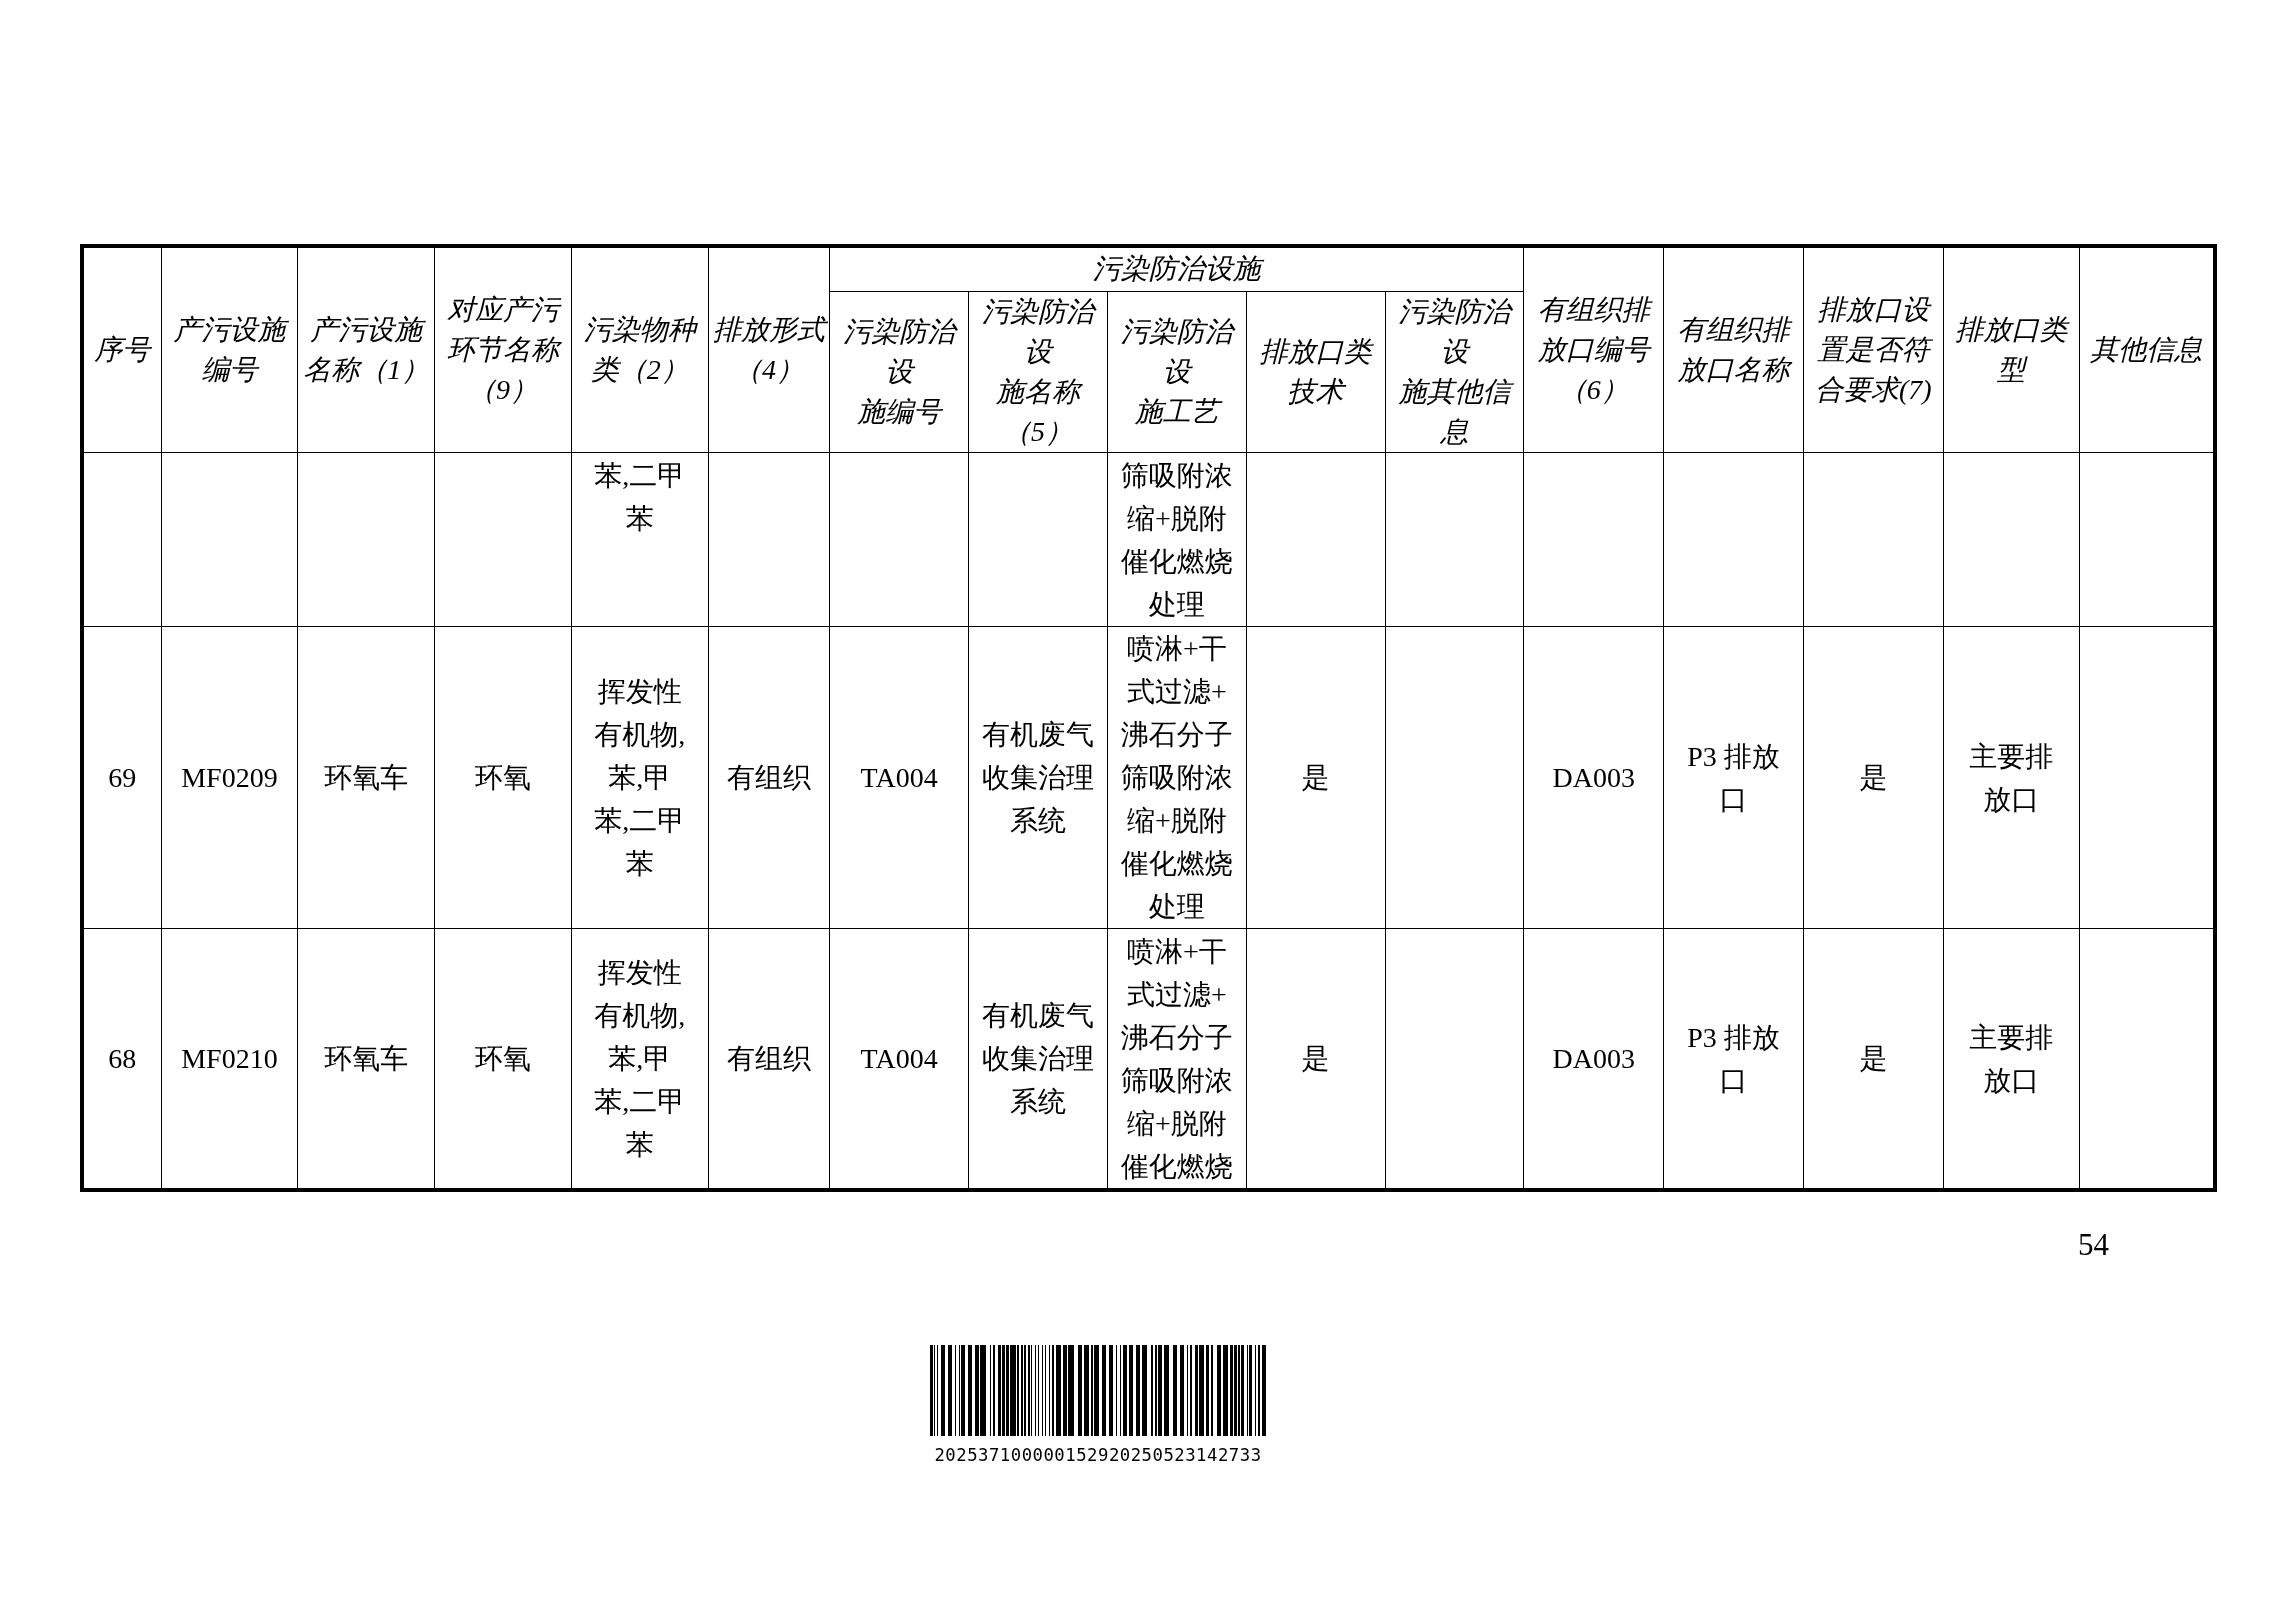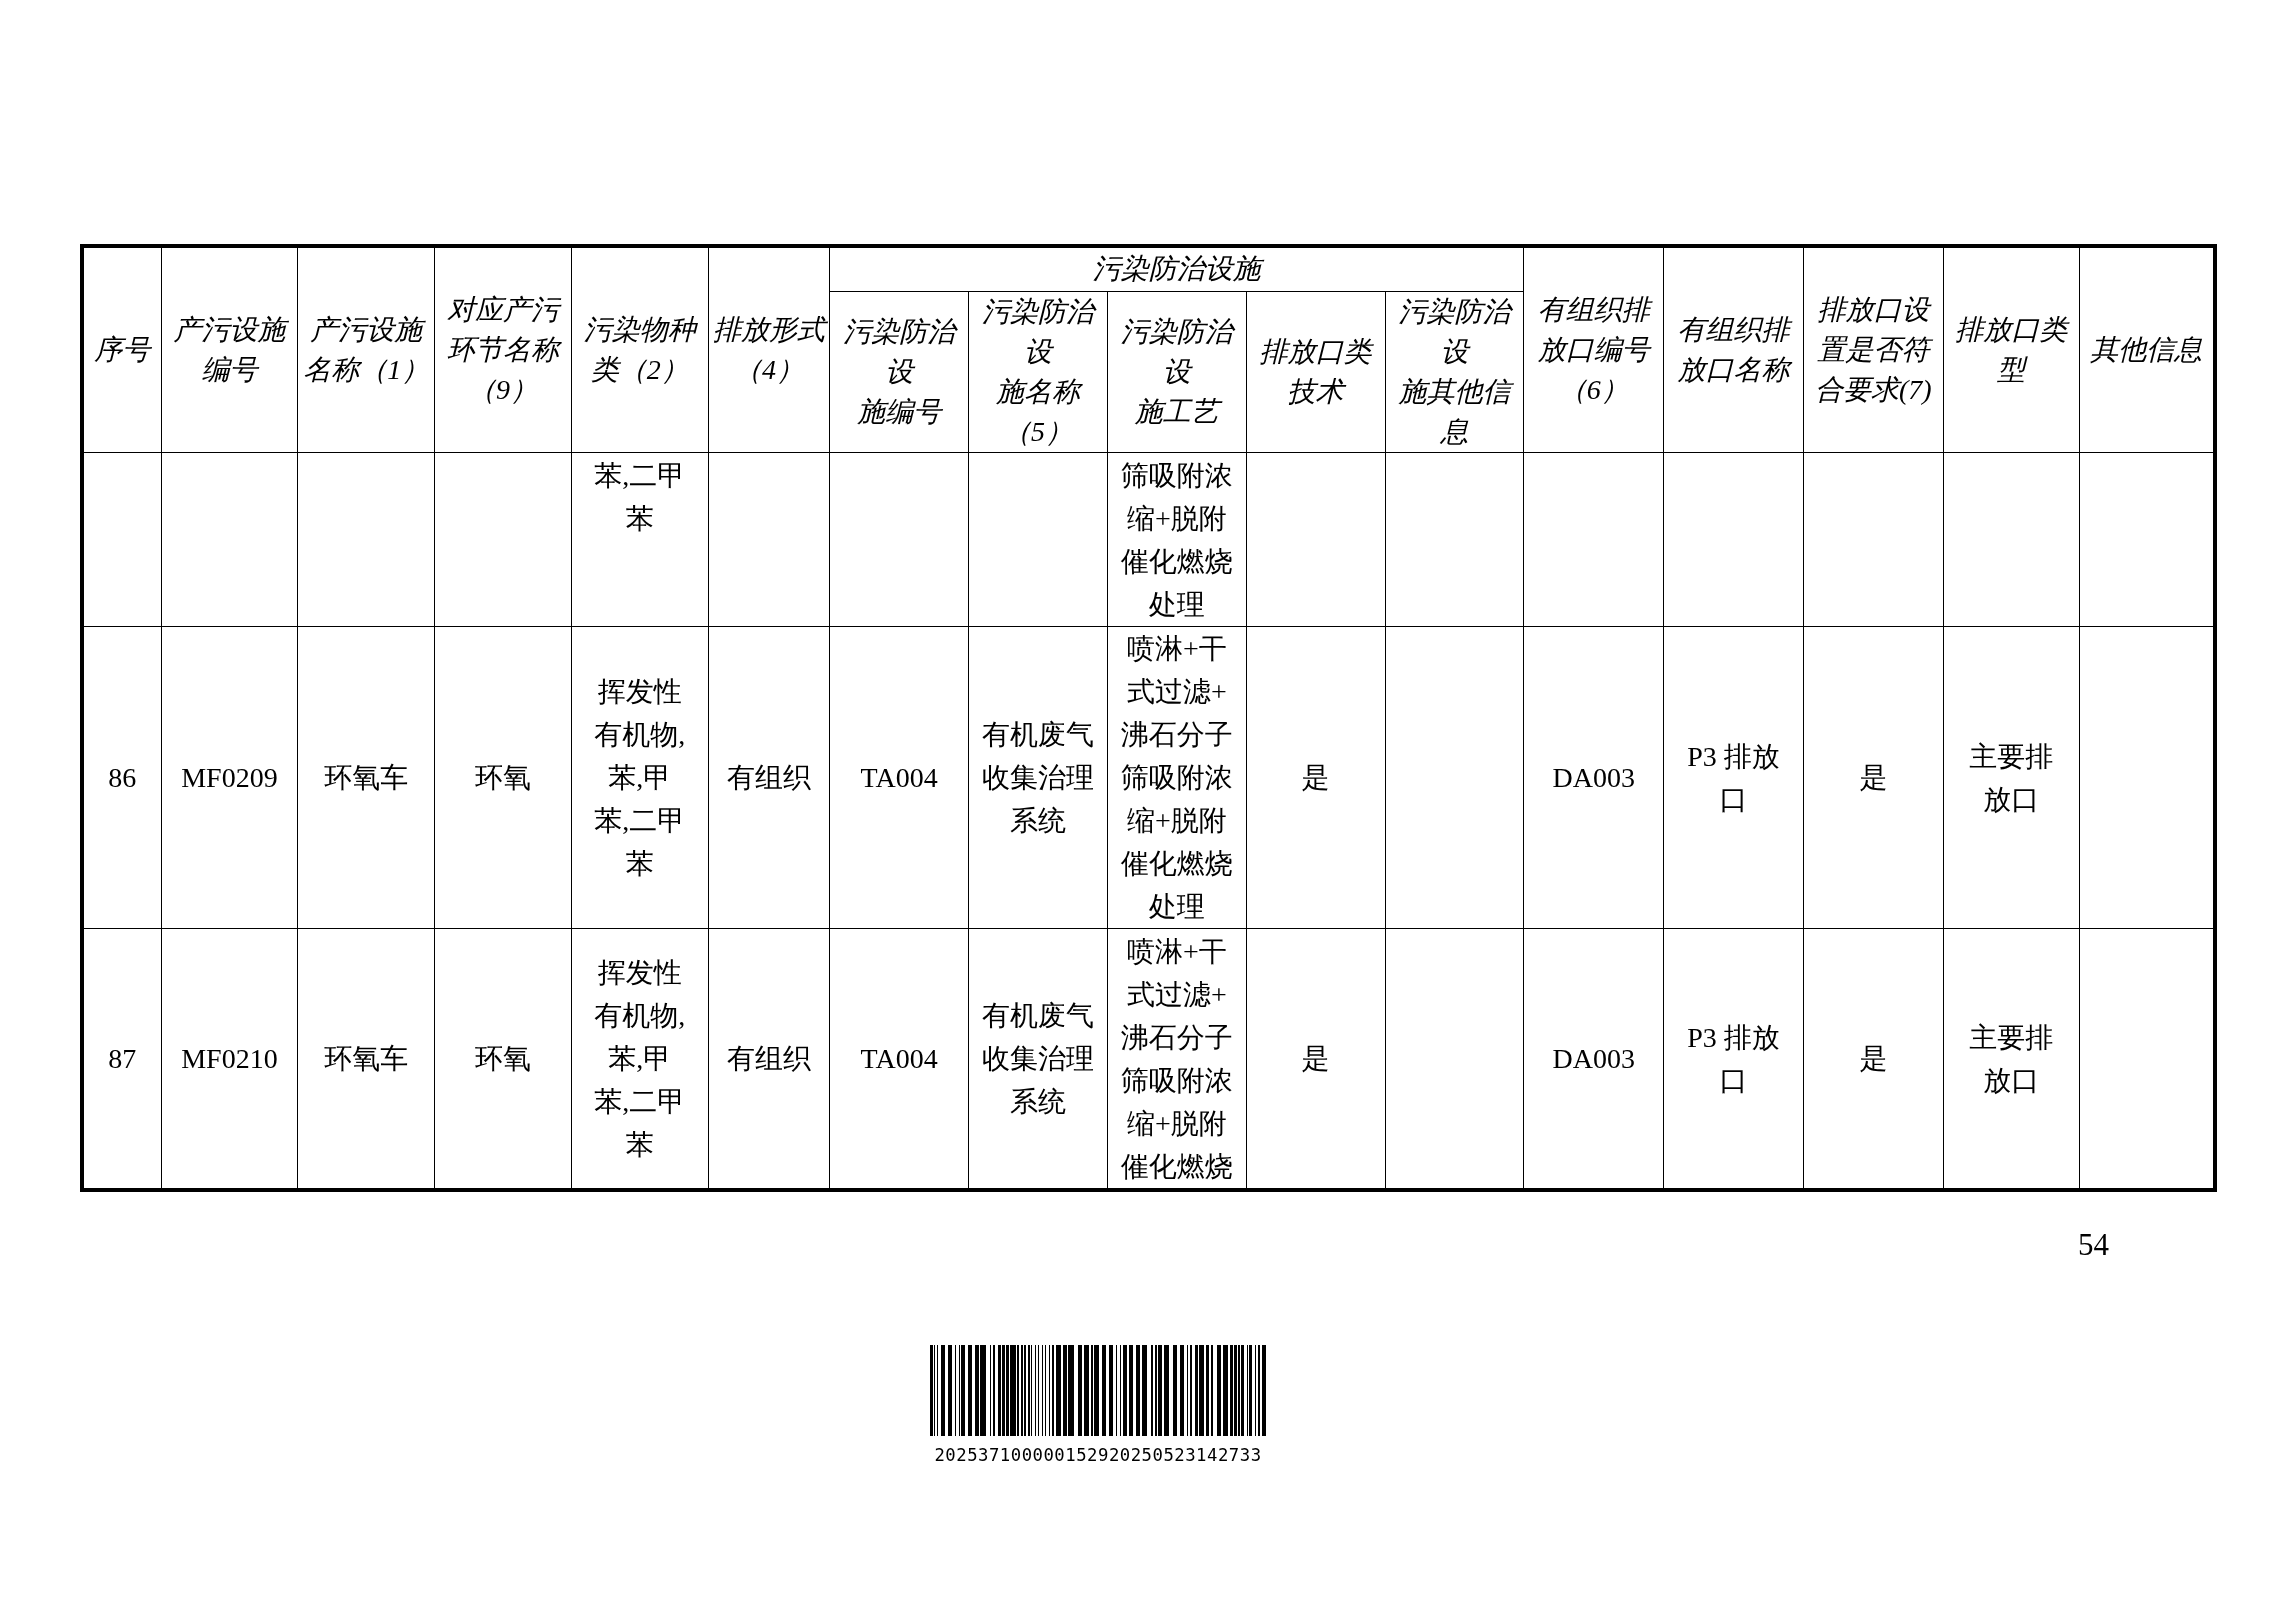--- a/index.html
+++ b/index.html
@@ -166,21 +166,21 @@
 处理</td>
         <td></td>
         <td></td>
         <td></td>
         <td></td>
         <td></td>
         <td></td>
         <td></td>
       </tr>
       <tr class="r-86">
-        <td>86</td>
+        <td>69</td>
         <td>MF0209</td>
         <td>环氧车</td>
         <td>环氧</td>
         <td>挥发性
 有机物,
 苯,甲
 苯,二甲
 苯</td>
         <td>有组织</td>
         <td>TA004</td>
@@ -198,21 +198,21 @@
         <td></td>
         <td>DA003</td>
         <td>P3 排放
 口</td>
         <td>是</td>
         <td>主要排
 放口</td>
         <td></td>
       </tr>
       <tr class="r-87">
-        <td>87</td>
+        <td>68</td>
         <td>MF0210</td>
         <td>环氧车</td>
         <td>环氧</td>
         <td>挥发性
 有机物,
 苯,甲
 苯,二甲
 苯</td>
         <td>有组织</td>
         <td>TA004</td>

